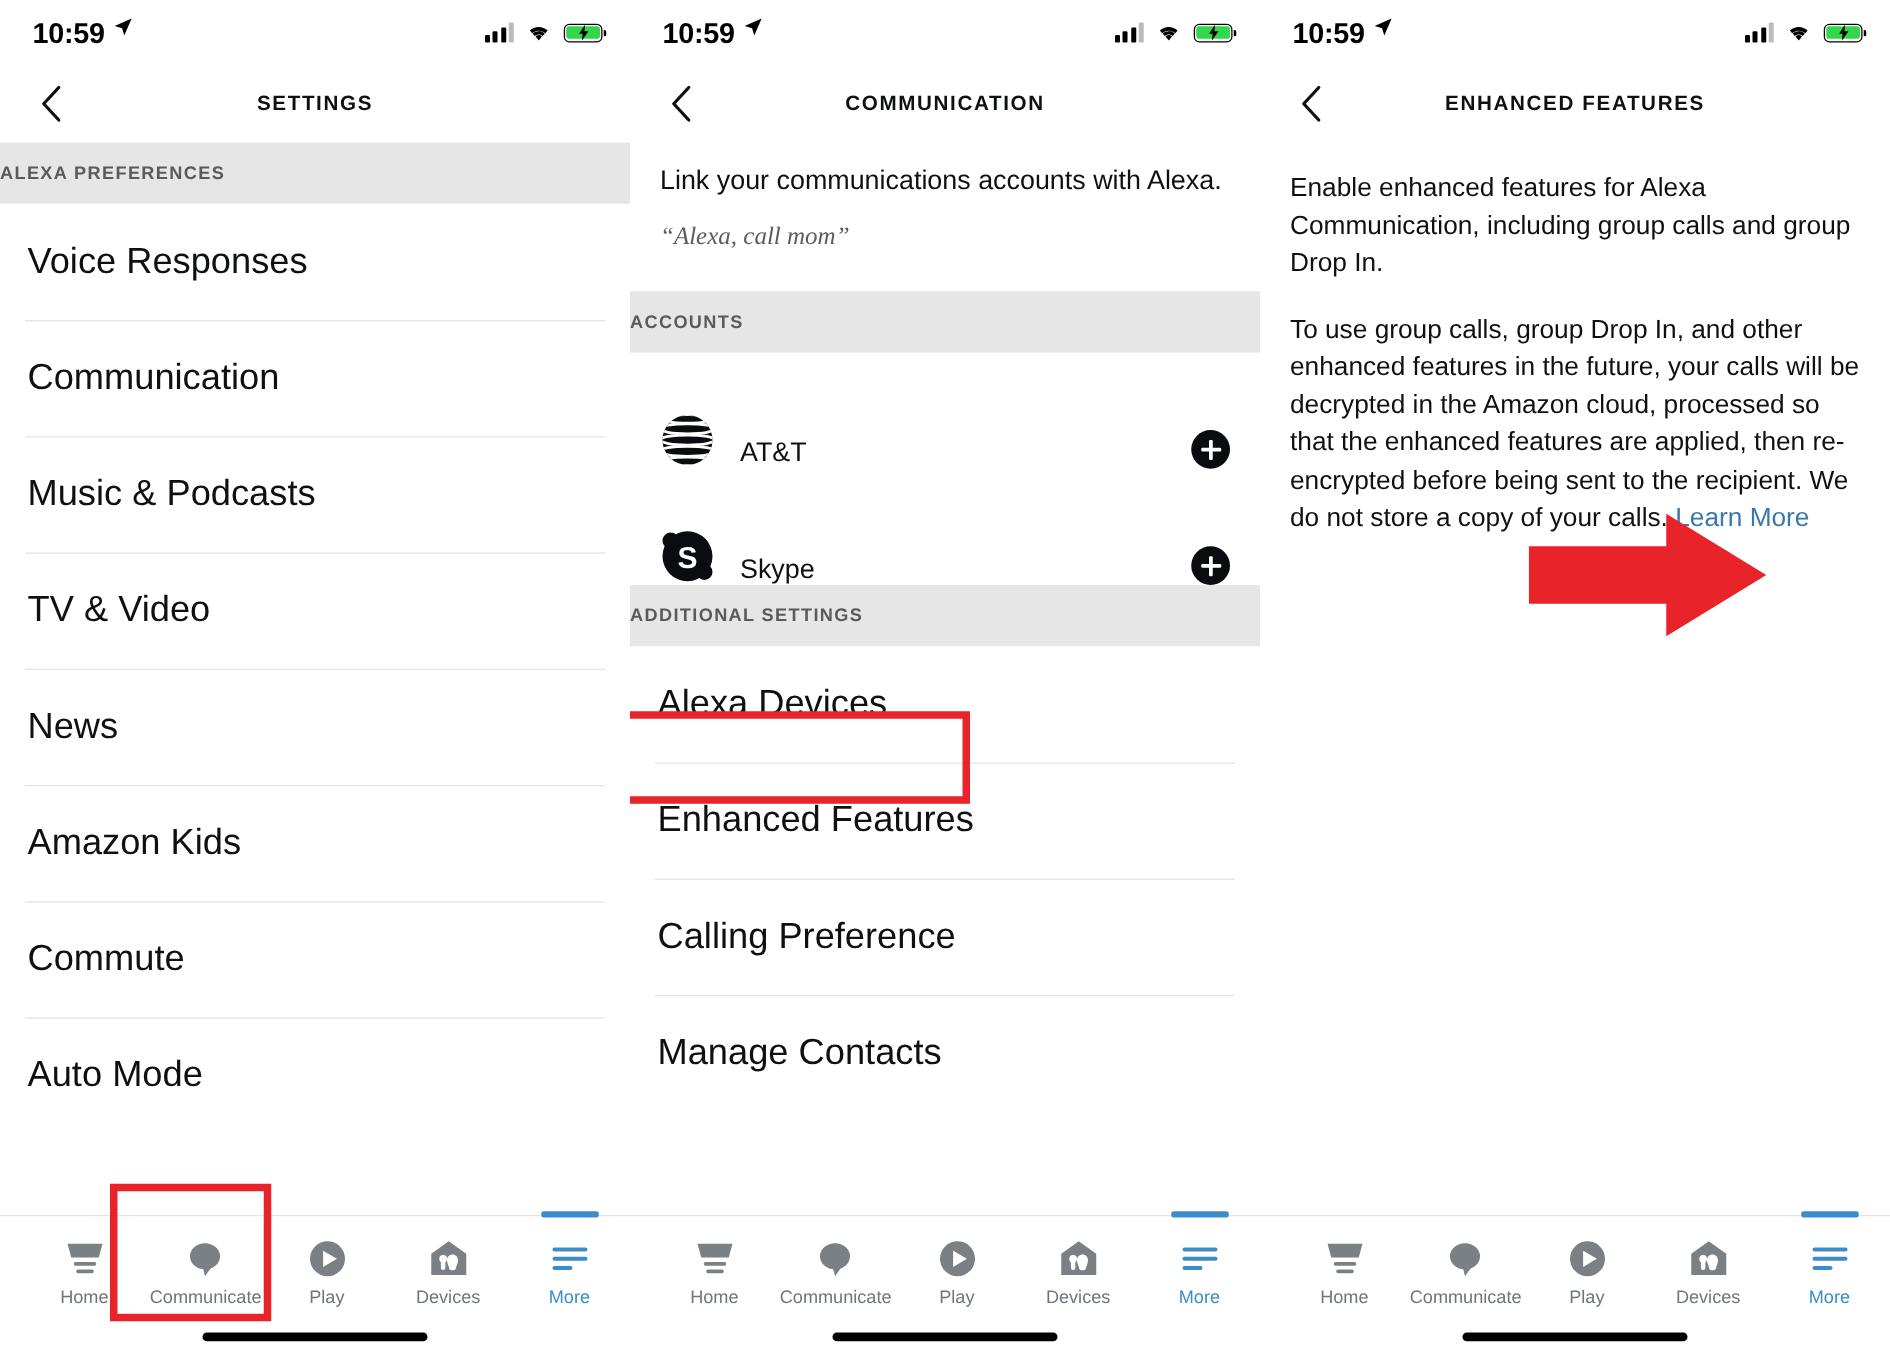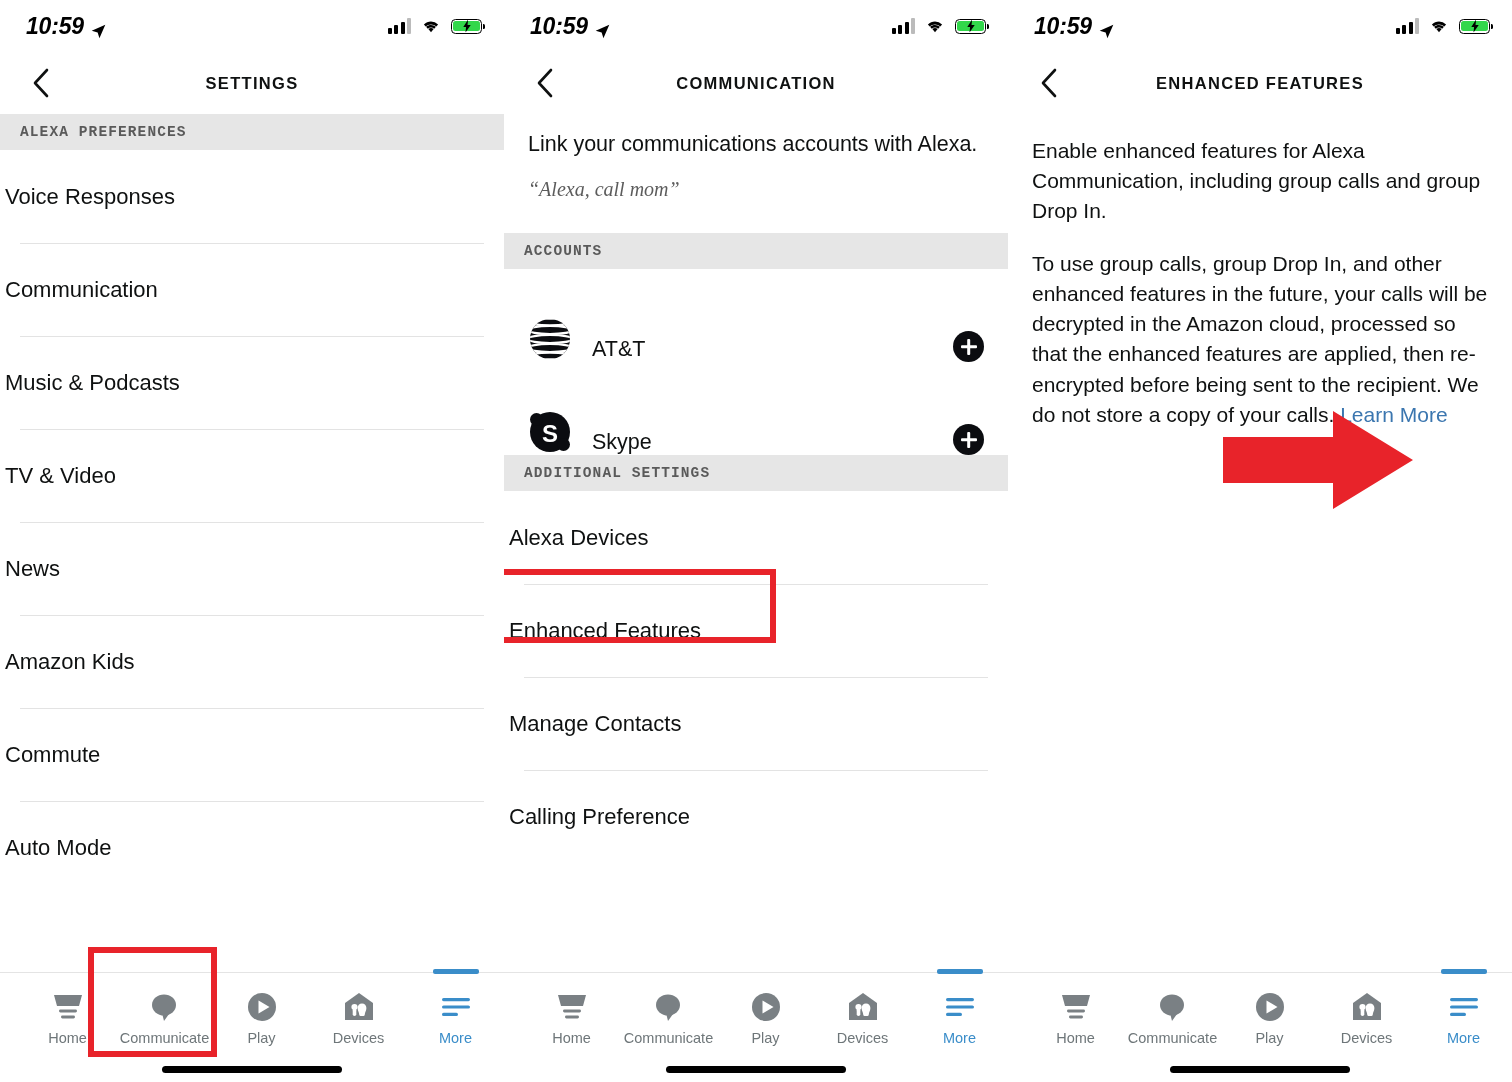--- a/index.html
+++ b/index.html
@@ -25,21 +25,21 @@
 
   
   .statusbar {
     position: relative;
     height: 52px;
     display: flex;
     align-items: center;
     justify-content: space-between;
     padding: 0 22px 0 26px;
   }
-  .sb-left { display: flex; align-items: flex-end; gap: 6px; font-style: italic; }
+  .sb-left { display: flex; align-items: flex-start; gap: 6px; }
   .sb-time {
     font-size: 23px; font-weight: bold; color: #000;
     letter-spacing: -0.2px;
     font-family: "Liberation Sans", sans-serif;
   }
   .sb-loc { width: 17px; height: 17px; display: inline-block; }
   .sb-right { display: flex; align-items: center; gap: 9px; }
   .sig { display: flex; align-items: flex-end; gap: 2.5px; height: 16px; }
   .sig i { width: 4px; background: #000; border-radius: 1px; display: block; }
   .sig i:nth-child(1) { height: 6px; }
@@ -82,35 +82,34 @@
   }
   .back-btn svg { display: block; }
   .nav-title {
     font-size: 16.5px; font-weight: bold; color: #0f1111;
     letter-spacing: 1.3px;
   }
 
   
   .section-hdr {
     background: #e6e6e6;
-    height: 36px;
+    height: 49px;
     display: flex; align-items: center;
-    padding-left: 20px;
     font-size: 14.5px; font-weight: bold;
-    color: #5a5a5a; letter-spacing: 1.1px; font-family: Liberation Mono, monospace;
+    color: #5a5a5a; letter-spacing: 1.1px;
   }
 
   
   .list { padding: 0; }
   .row {
     position: relative;
     height: 93px;
     display: flex; align-items: center;
-    padding: 0 20px 0 5px;
-    font-size: 22px; color: #0f1111;
+    padding: 0 20px 0 22px;
+    font-size: 29px; color: #0f1111;
     cursor: pointer;
     font-weight: 400;
   }
   .row + .row::before {
     content: ""; position: absolute; left: 20px; right: 20px; top: 0;
     height: 1px; background: #e3e3e3;
   }
   .row .label { flex: 1; }
 
   
@@ -457,24 +456,24 @@
     <div class="section-hdr">ADDITIONAL SETTINGS</div>
 
     <div class="list">
       <div class="row">
           <span class="label">Alexa Devices</span>
         </div>
       <div class="row">
           <span class="label">Enhanced Features</span>
         </div>
       <div class="row">
+          <span class="label">Calling Preference</span>
+        </div>
+      <div class="row">
           <span class="label">Manage Contacts</span>
-        </div>
-      <div class="row">
-          <span class="label">Calling Preference</span>
         </div>
     </div>
 
     <div class="tabbar">
       <div class="tab">
         <span class="ticon">
           <svg width="34" height="30" viewBox="0 0 34 30">
             <path d="M3 3h28l-3 11H6z" fill="#7a8084"></path>
             <rect x="8" y="17.5" width="18" height="3" rx="1.4" fill="#7a8084"></rect>
             <rect x="10" y="23.5" width="14" height="3" rx="1.4" fill="#7a8084"></rect>

